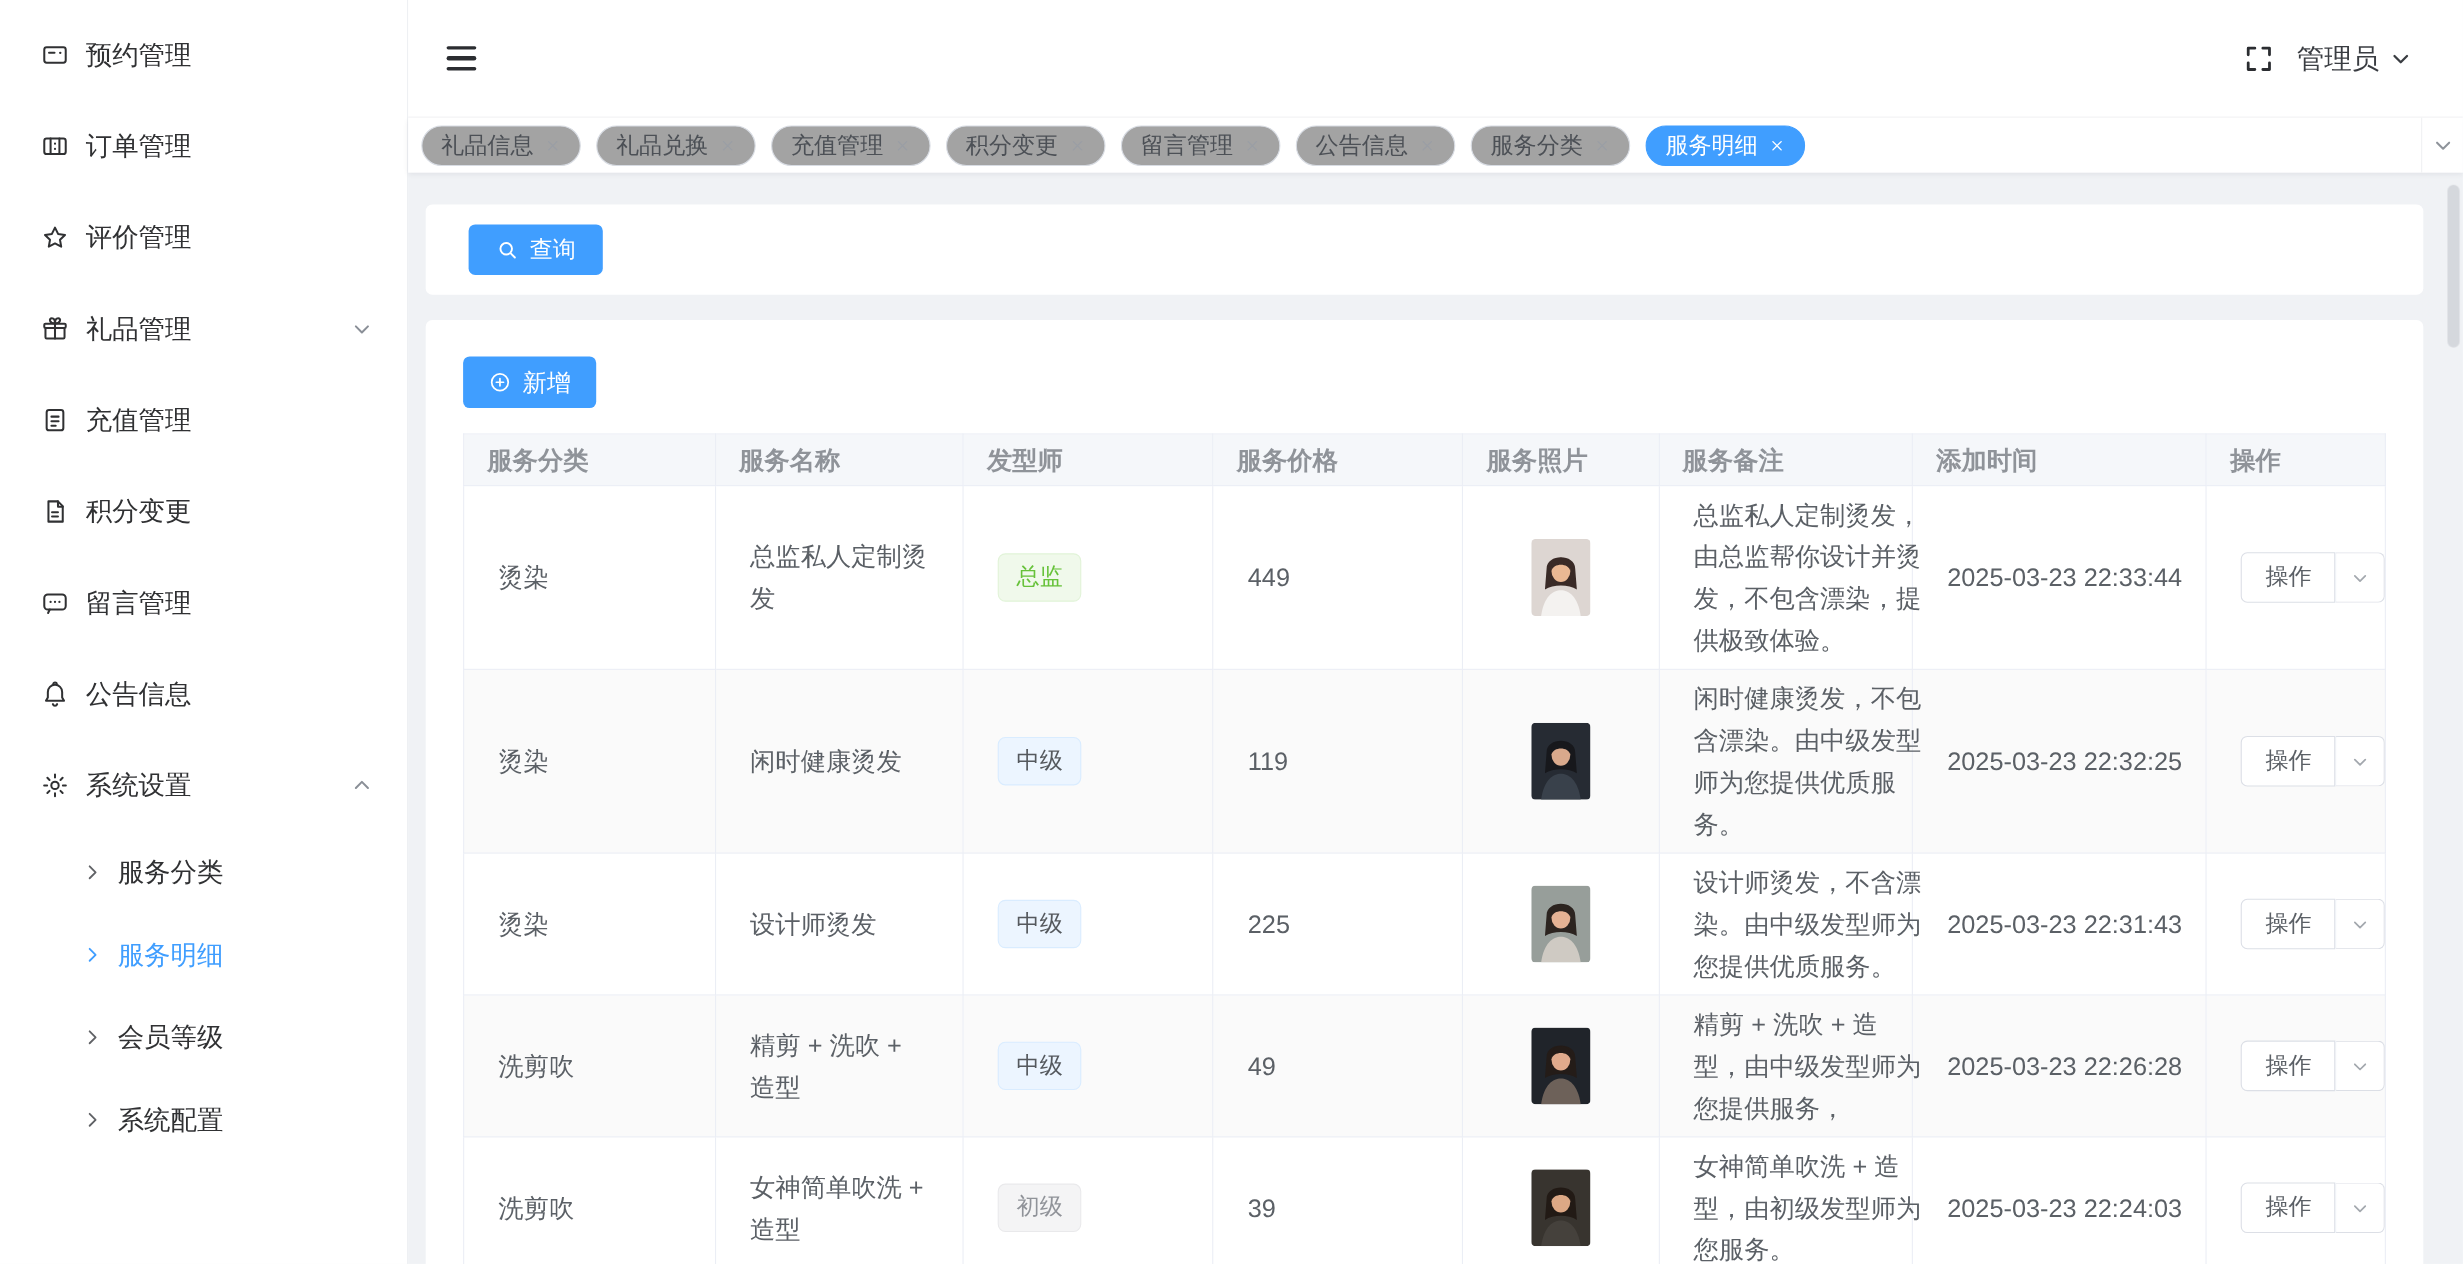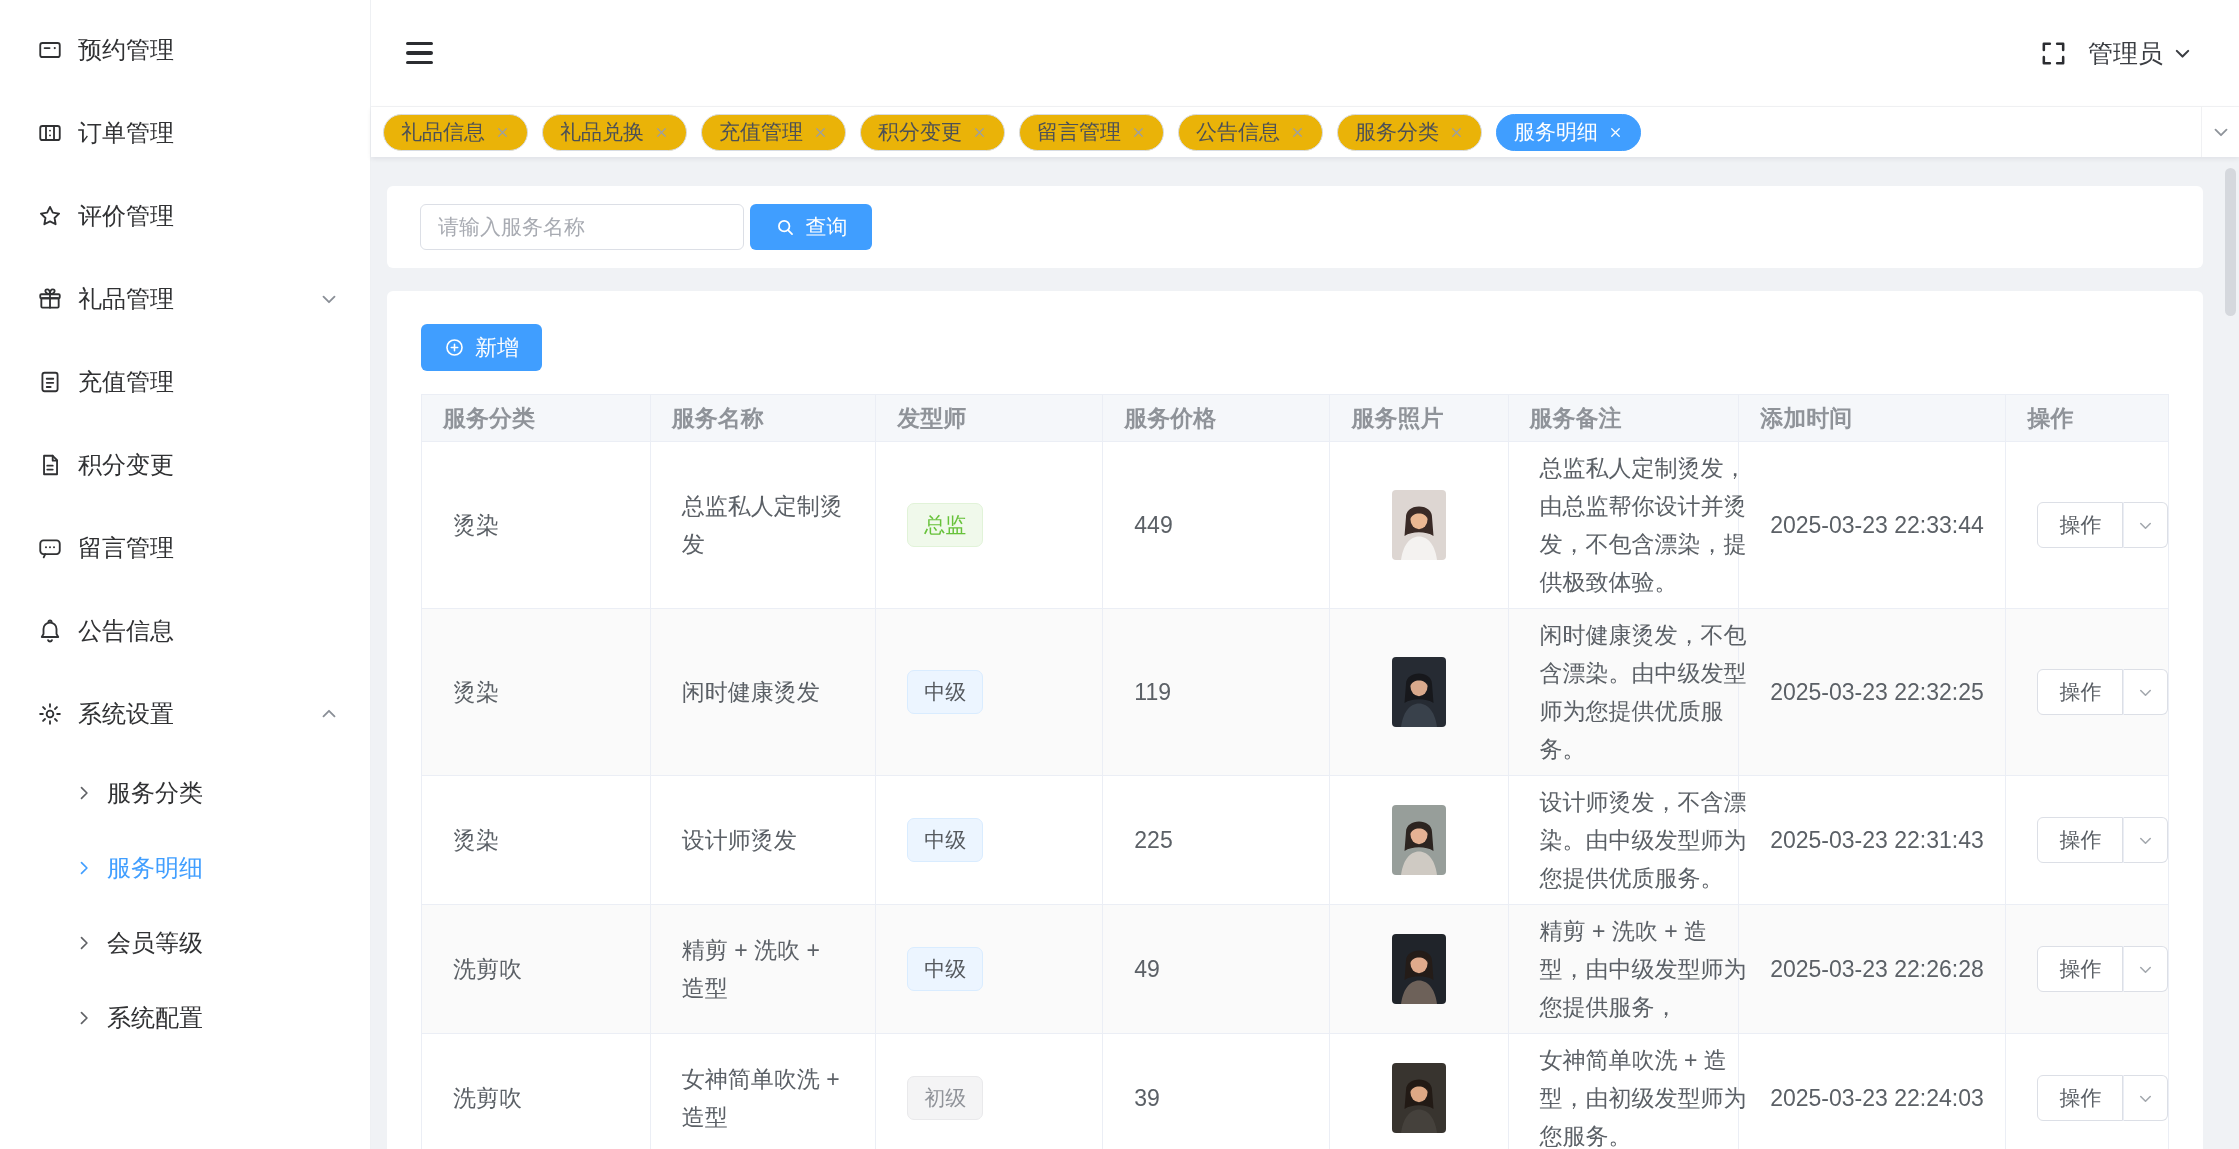--- a/index.html
+++ b/index.html
@@ -25,21 +25,21 @@
   .topbar{height:107px;background:#fff;border-bottom:1px solid #f2f3f5;display:flex;align-items:center;padding:0 46px 0 35px;flex-shrink:0}
   .hamburger{width:27px;display:flex;flex-direction:column;gap:6px;cursor:pointer}
   .hamburger span{display:block;height:3.4px;background:#2b2d31;border-radius:2px}
   .topbar-right{margin-left:auto;display:flex;align-items:center;gap:20px}
   .fullscreen{width:29px;height:29px;color:#2b2d31;cursor:pointer}
   .user{display:flex;align-items:center;gap:9px;font-size:25px;color:#3a3d42;cursor:pointer}
   .user-chev{width:21px;height:21px;color:#3a3d42;display:flex}
   
   .tabstrip{height:50px;background:#fff;display:flex;align-items:center;padding-left:12px;box-shadow:0 2px 5px rgba(0,21,41,.07);position:relative;z-index:2;flex-shrink:0}
   #tabs{display:flex;gap:14px;flex:1;align-items:center}
-  .tab{height:37px;display:inline-flex;align-items:center;gap:10px;padding:0 17px;border:1px solid #d8dce3;border-radius:19px;background:#eab308;font-size:21px;color:#4c5056;cursor:pointer;white-space:nowrap}
+  .tab{height:37px;display:inline-flex;align-items:center;gap:10px;padding:0 17px;border:1px solid #d8dce3;border-radius:19px;background:#a3a3a3;font-size:21px;color:#4c5056;cursor:pointer;white-space:nowrap}
   .tab .close{width:15px;height:15px;display:flex;color:#9a9ea5}
   .tab.active{background:#409eff;border-color:#409eff;color:#fff}
   .tab.active .close{color:#fff}
   .tab-overflow{width:38px;height:50px;display:flex;align-items:center;justify-content:center;color:#8f949b;border-left:1px solid #f0f1f3;cursor:pointer;flex-shrink:0}
   .tab-overflow svg{width:22px;height:22px}
   
   .content{flex:1;padding:29px 36px 0 16px;overflow:hidden}
   .search-panel{background:#fff;border-radius:6px;height:82px;display:flex;align-items:center;padding:0 33px;margin-bottom:23px}
   .search-input{width:324px;height:46px;border:1px solid #dcdfe6;border-radius:6px;padding:0 17px;font-size:21px;color:#606266;outline:none;font-family:inherit;background:#fff}
   .search-input::placeholder{color:#a8abb2}
@@ -303,21 +303,20 @@
       <div class="tab-overflow">
         <svg viewBox="0 0 24 24" fill="none" stroke="currentColor" stroke-width="2" stroke-linecap="round" stroke-linejoin="round">
             <path d="M6 9.5l6 6 6-6"></path>
           </svg>
       </div>
     </div>
 
     <div class="content">
 
       <div class="search-panel">
-        <input class="search-input" value="" placeholder="请输入服务名称" style="">
         <button class="btn-primary search-btn">
           <svg viewBox="0 0 24 24" fill="none" stroke="#fff" stroke-width="2" stroke-linecap="round">
               <circle cx="10.5" cy="10.5" r="6"></circle>
               <path d="M15.2 15.2l4.3 4.3"></path>
             </svg>
           <span>查询</span>
         </button>
       </div>
 
       <div class="table-panel">

